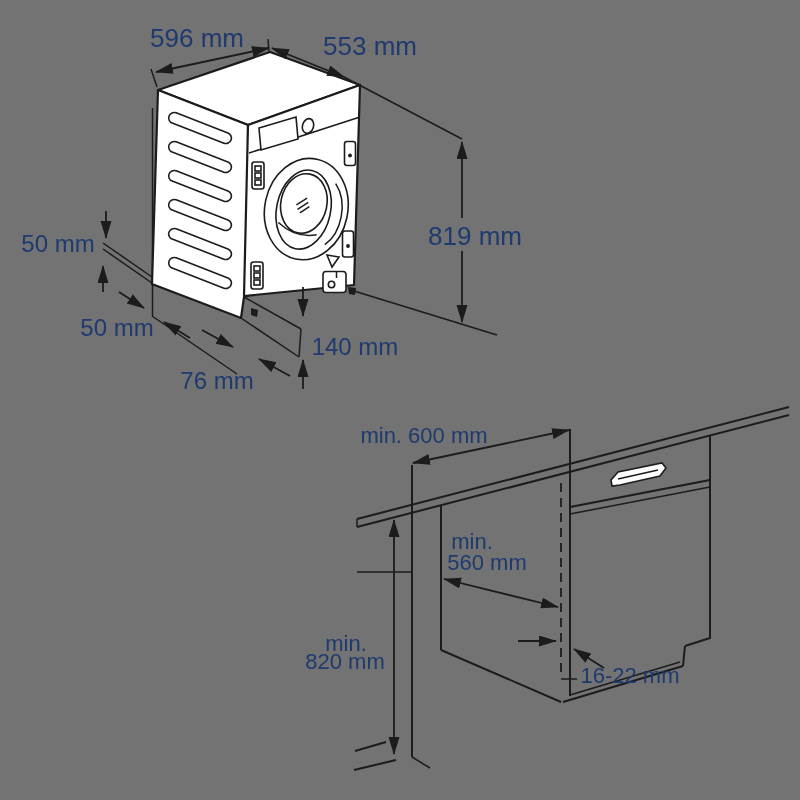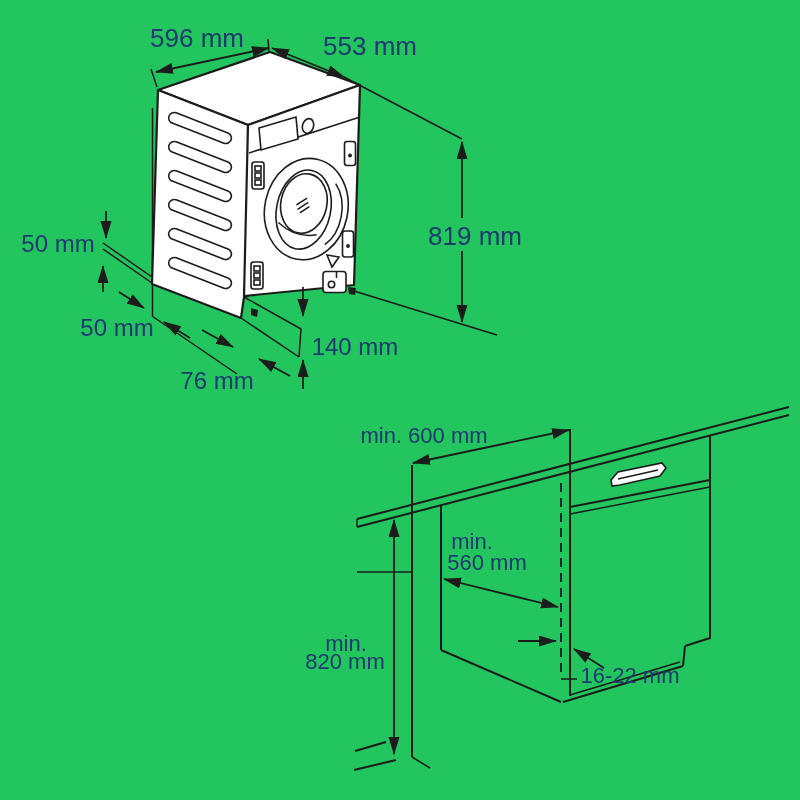--- a/index.html
+++ b/index.html
@@ -1,16 +1,16 @@
 <!DOCTYPE html>
 <html><head>
 <meta charset="utf-8">
 <style>
   html,body{margin:0;padding:0;background:#ffffff;}
-  .page{width:800px;height:800px;position:relative;background:#22c55e;overflow:hidden;}
+  .page{width:800px;height:800px;position:relative;background:#737373;overflow:hidden;}
   svg{display:block;}
   .ln{stroke:#1c1c1c;stroke-width:2;fill:none;stroke-linecap:butt;}
   .ln-thin{stroke:#1c1c1c;stroke-width:1.5;fill:none;}
   .face{fill:#ffffff;stroke:#1c1c1c;stroke-width:2.2;stroke-linejoin:round;}
   .detail{fill:#ffffff;stroke:#1c1c1c;stroke-width:1.6;}
   .dim{stroke:#1c1c1c;stroke-width:1.8;fill:none;}
   .dashed{stroke:#1c1c1c;stroke-width:1.8;fill:none;stroke-dasharray:9 6;}
   .dark{fill:#1c1c1c;stroke:none;}
   .dim-label{font-family:"Liberation Sans","DejaVu Sans",sans-serif;fill:#1e3a6e;}
   .fs26{font-size:26px;}

